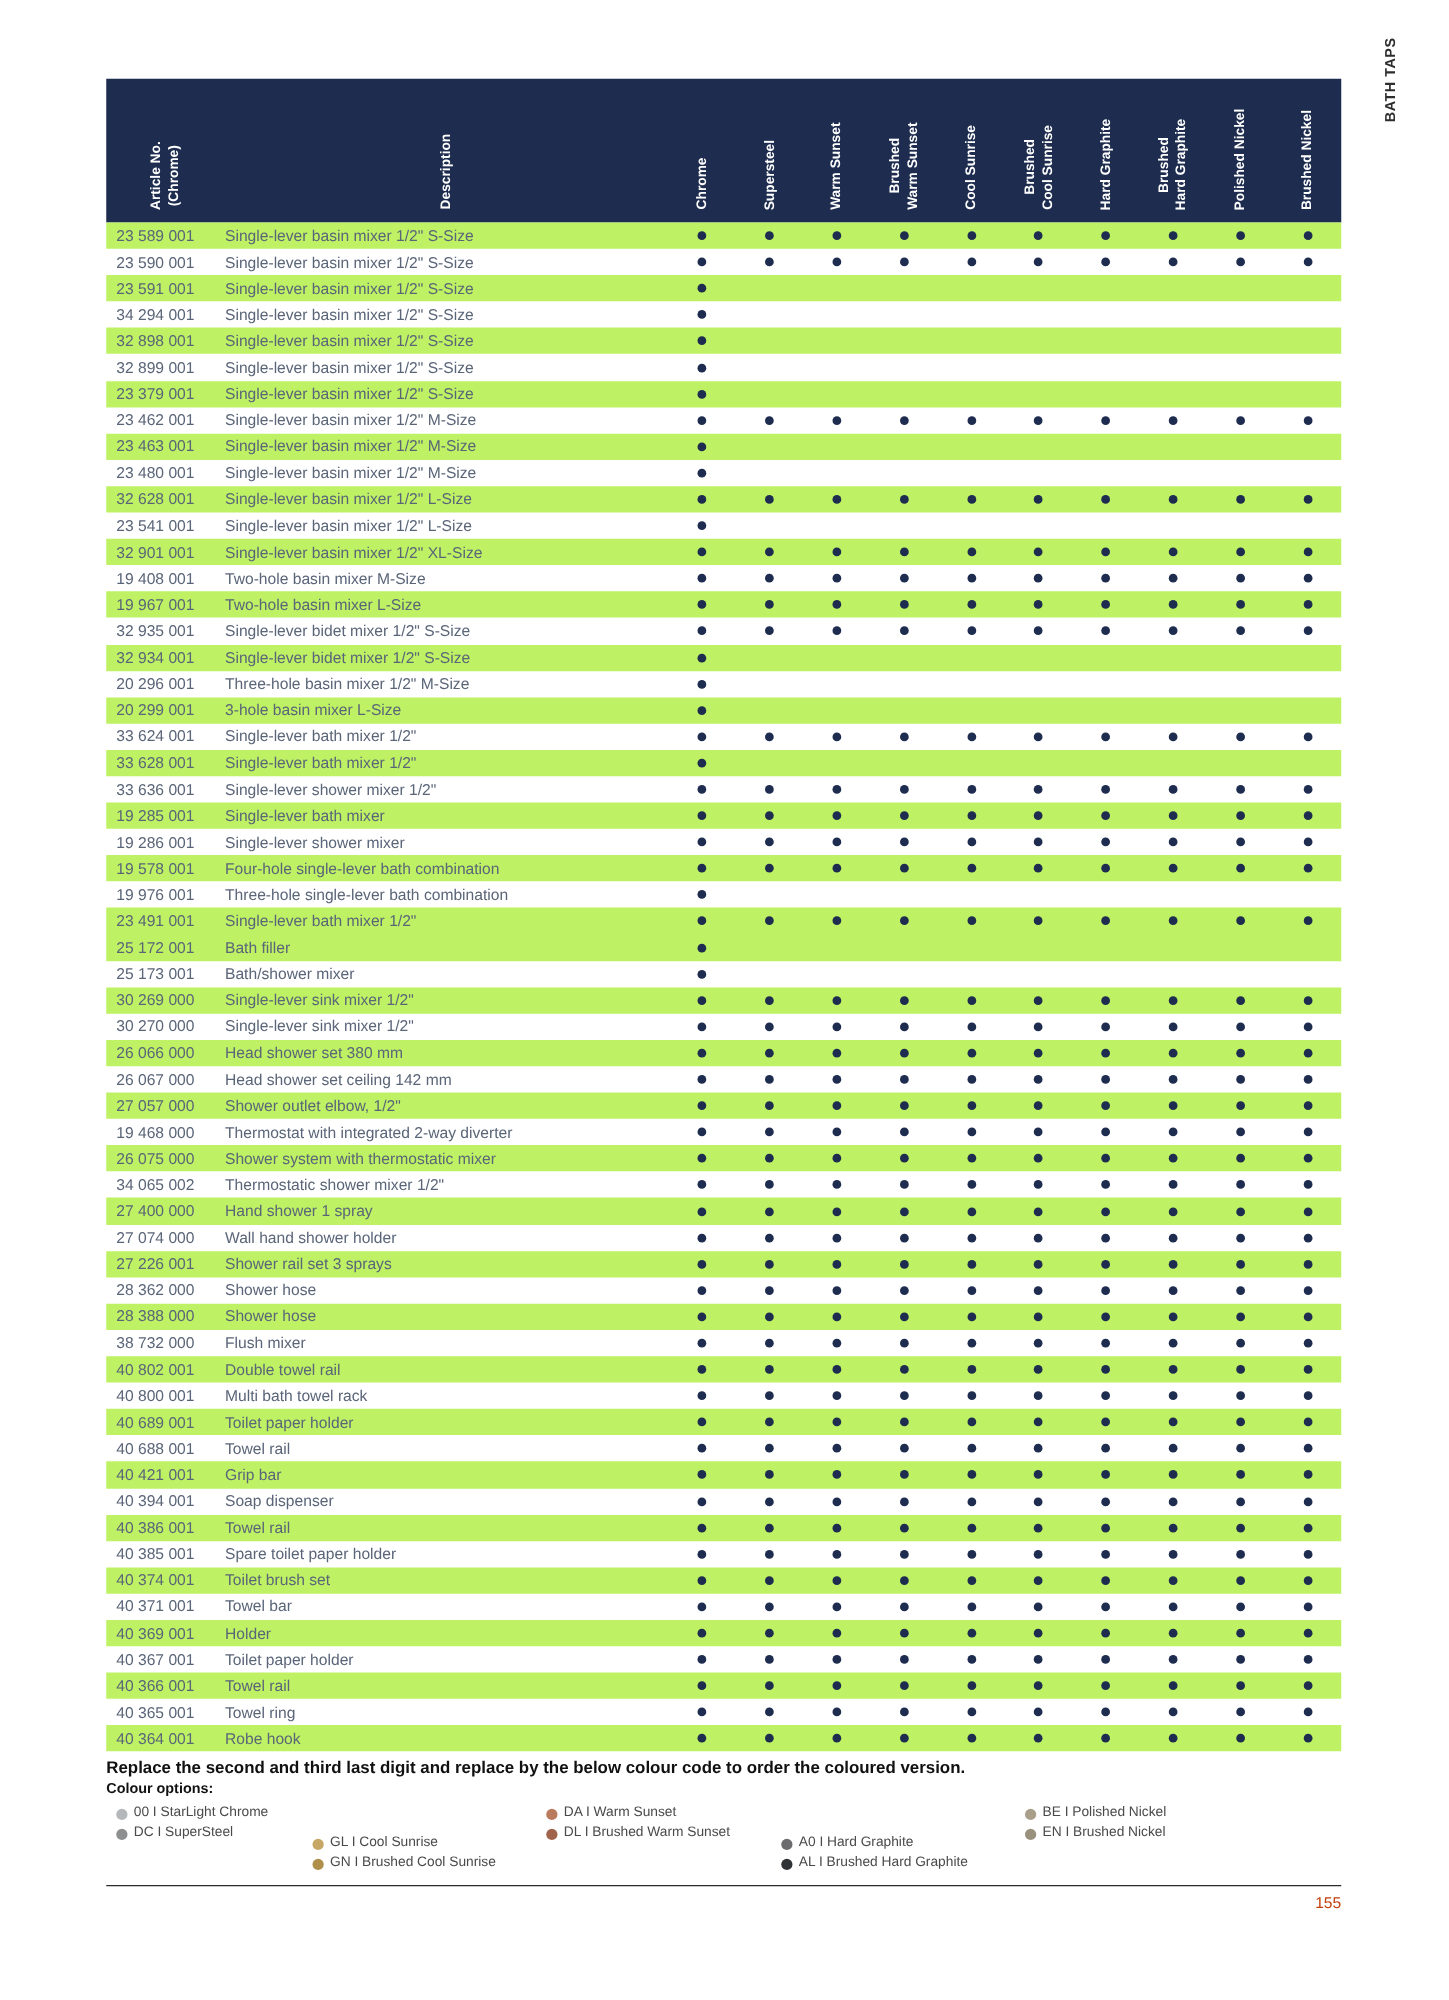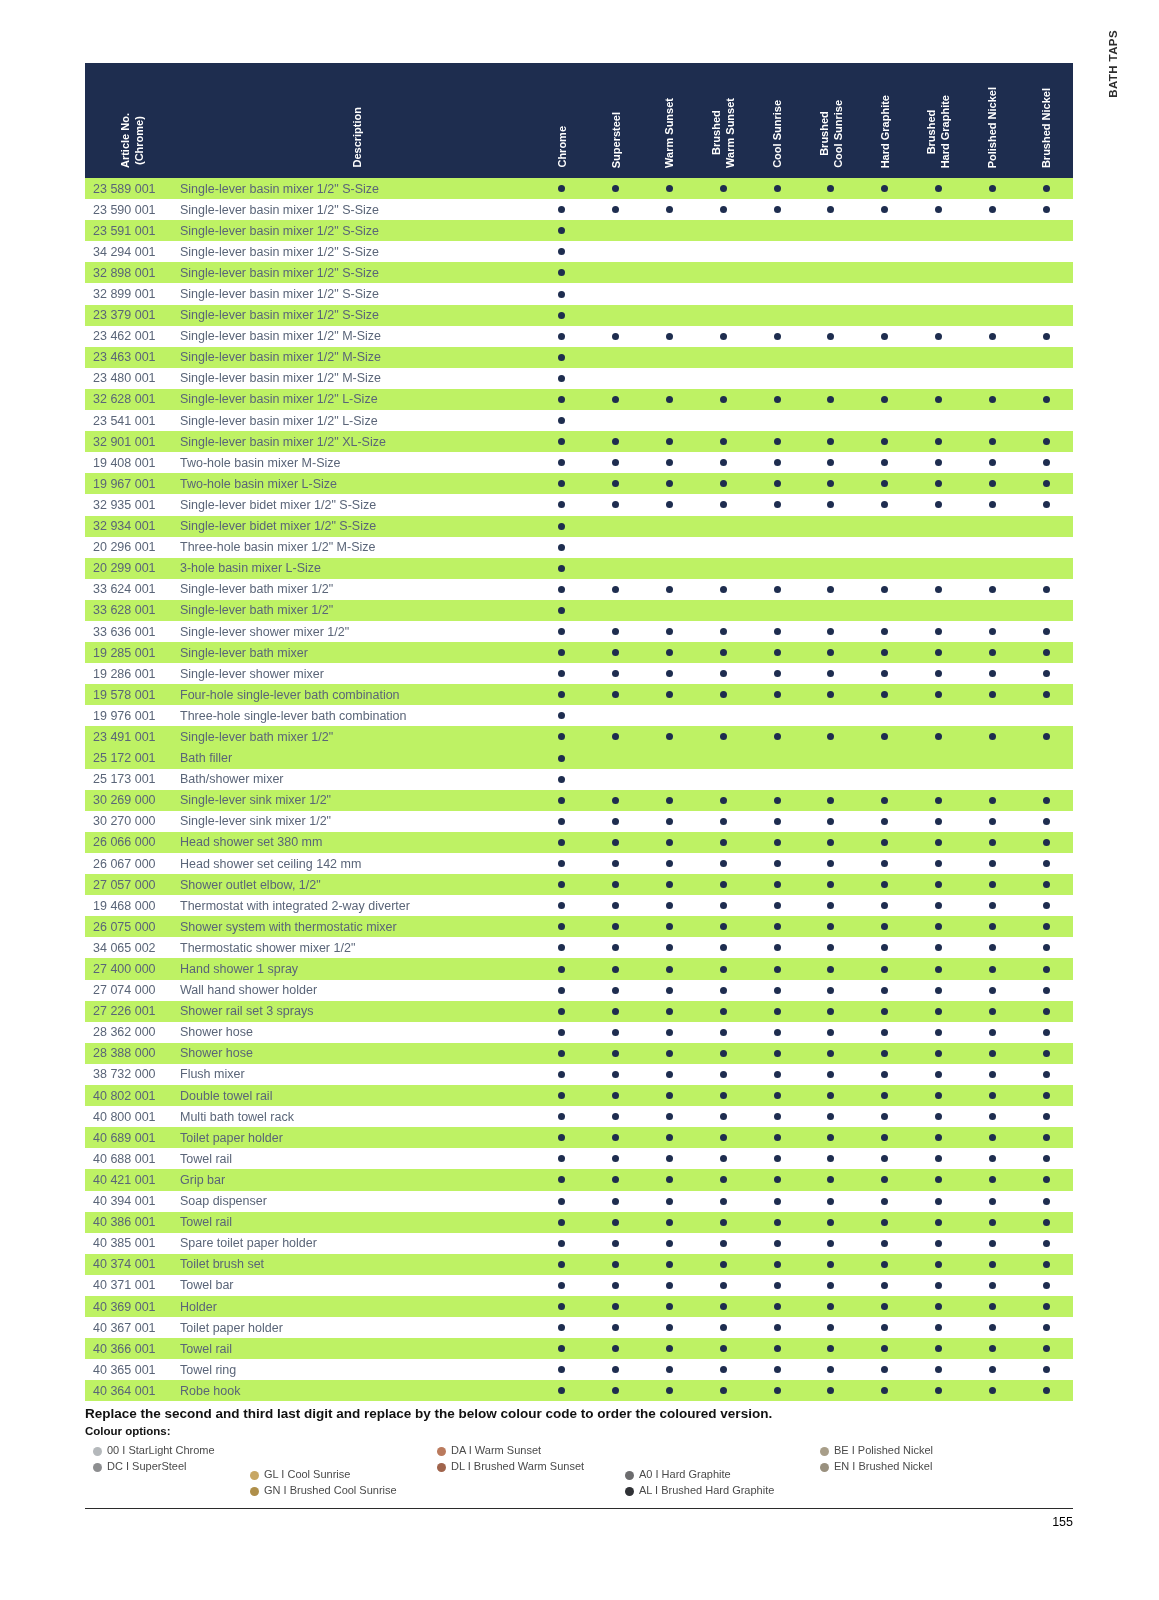--- a/index.html
+++ b/index.html
@@ -69,21 +69,21 @@
   .lcol { display: flex; flex-direction: column; }
   .lcol:nth-child(1) { width: 157px; }
   .lcol:nth-child(2) { width: 187px; margin-top: 24px; }
   .lcol:nth-child(3) { width: 188px; }
   .lcol:nth-child(4) { width: 195px; margin-top: 24px; }
   .litem { display: flex; align-items: flex-end; height: 16px; }
   .lswatch { width: 9px; height: 9px; border-radius: 50%; margin-right: 5px; flex: 0 0 auto; }
   .ltext { font-size: 11px; color: #4a4a4a; white-space: nowrap; }
 
   .rule { margin-top: 12px; border-top: 1px solid #2b2b2b; width: 100%; }
-  .pagenum { text-align: right; margin-top: 6px; font-size: 12.5px; color: #000000; }
+  .pagenum { text-align: right; margin-top: 6px; font-size: 12.5px; color: #c2410c; }
 </style>
 </head>
 <body>
 
 <div class="side-label vtext">BATH TAPS</div>
 
 <div class="page">
 
   <div class="thead">
     <div class="hcell">

